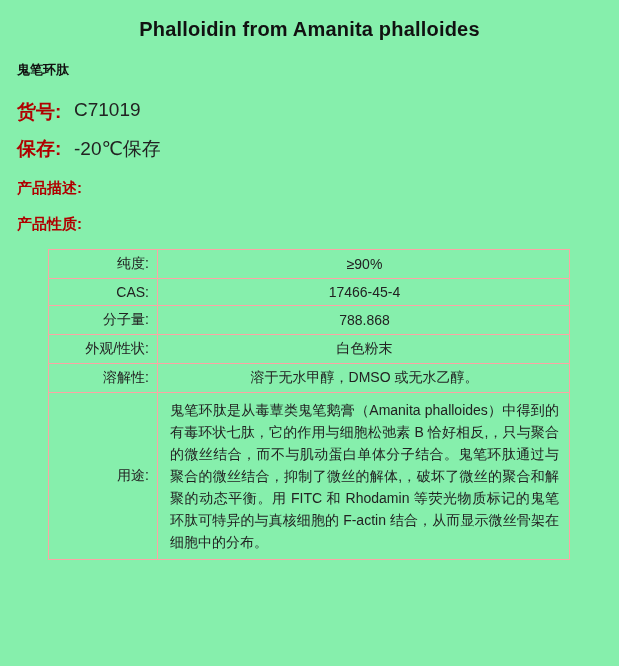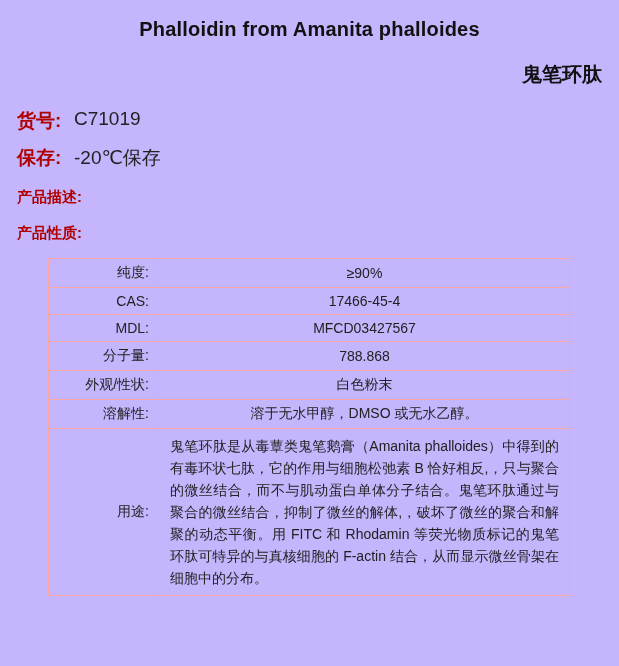--- a/index.html
+++ b/index.html
@@ -6,36 +6,36 @@
   body {
     font-family: "Liberation Sans", "DejaVu Sans", sans-serif;
     color: #1f1f1f;
   }
   .page {
     position: relative;
     width: 619px;
     height: 666px;
     box-sizing: border-box;
     padding: 14px 17px 0 17px;
-    background: #c4b5fd;
+    background: #86efac;
     overflow: hidden;
   }
   .title-en {
     margin: 4px 0 0 0;
     font-size: 20px;
     font-weight: bold;
     text-align: center;
     color: #111111;
     letter-spacing: 0.2px;
   }
   .title-zh {
     margin: 20px 0 0 0;
-    font-size: 20px;
+    font-size: 13px;
     font-weight: bold;
-    text-align: right;
+    text-align: left;
     color: #111111;
   }
   .info-fields { margin-top: 20px; }
   .info-row {
     display: flex;
     align-items: flex-start;
     margin-bottom: 11px;
     font-size: 19px;
   }
   .info-label {
@@ -112,24 +112,20 @@
     <tbody>
       <tr>
         <td class="lbl">纯度:</td>
         <td class="val">≥90%</td>
       </tr>
       <tr>
         <td class="lbl">CAS:</td>
         <td class="val">17466-45-4</td>
       </tr>
       <tr>
-        <td class="lbl">MDL:</td>
-        <td class="val">MFCD03427567</td>
-      </tr>
-      <tr>
         <td class="lbl">分子量:</td>
         <td class="val">788.868</td>
       </tr>
       <tr>
         <td class="lbl">外观/性状:</td>
         <td class="val">白色粉末</td>
       </tr>
       <tr>
         <td class="lbl">溶解性:</td>
         <td class="val">溶于无水甲醇，DMSO 或无水乙醇。</td>

